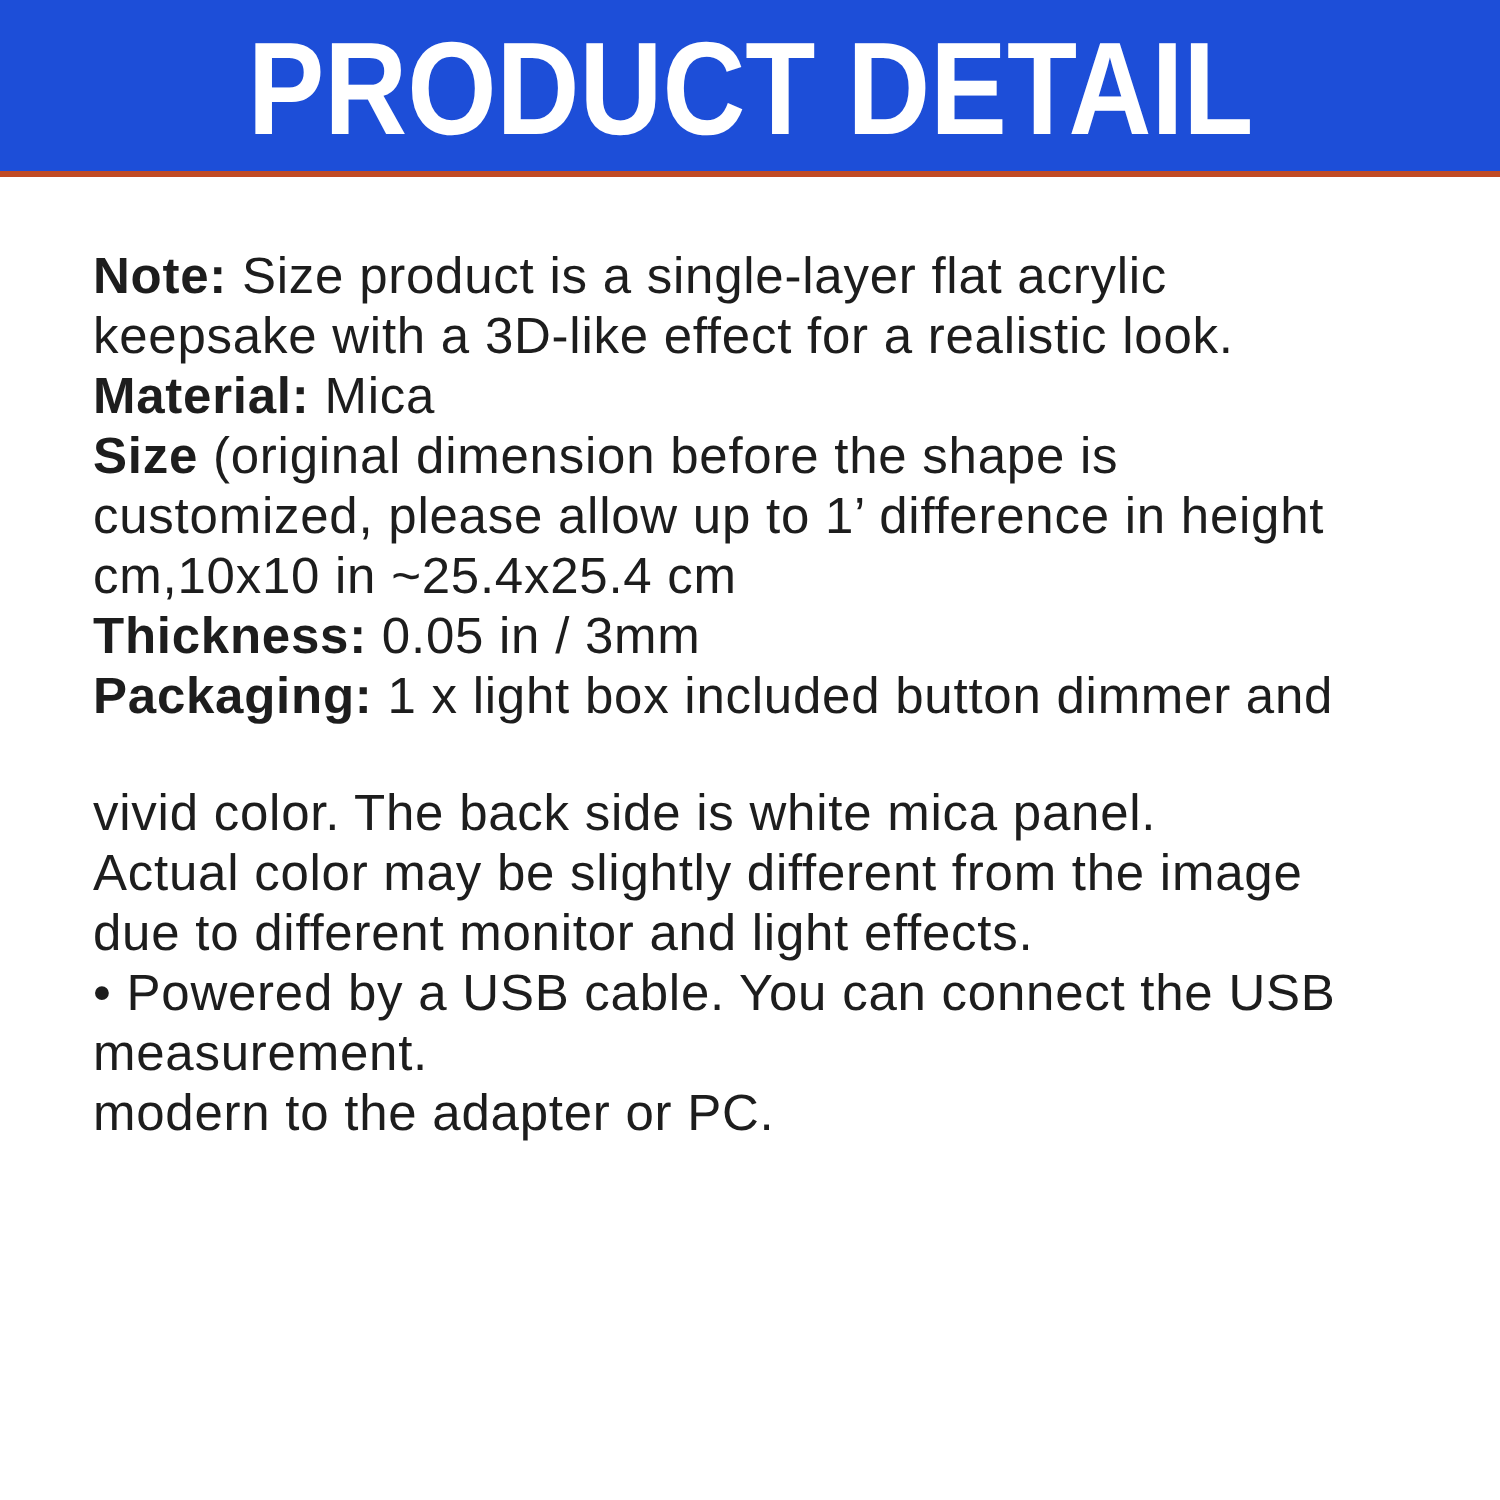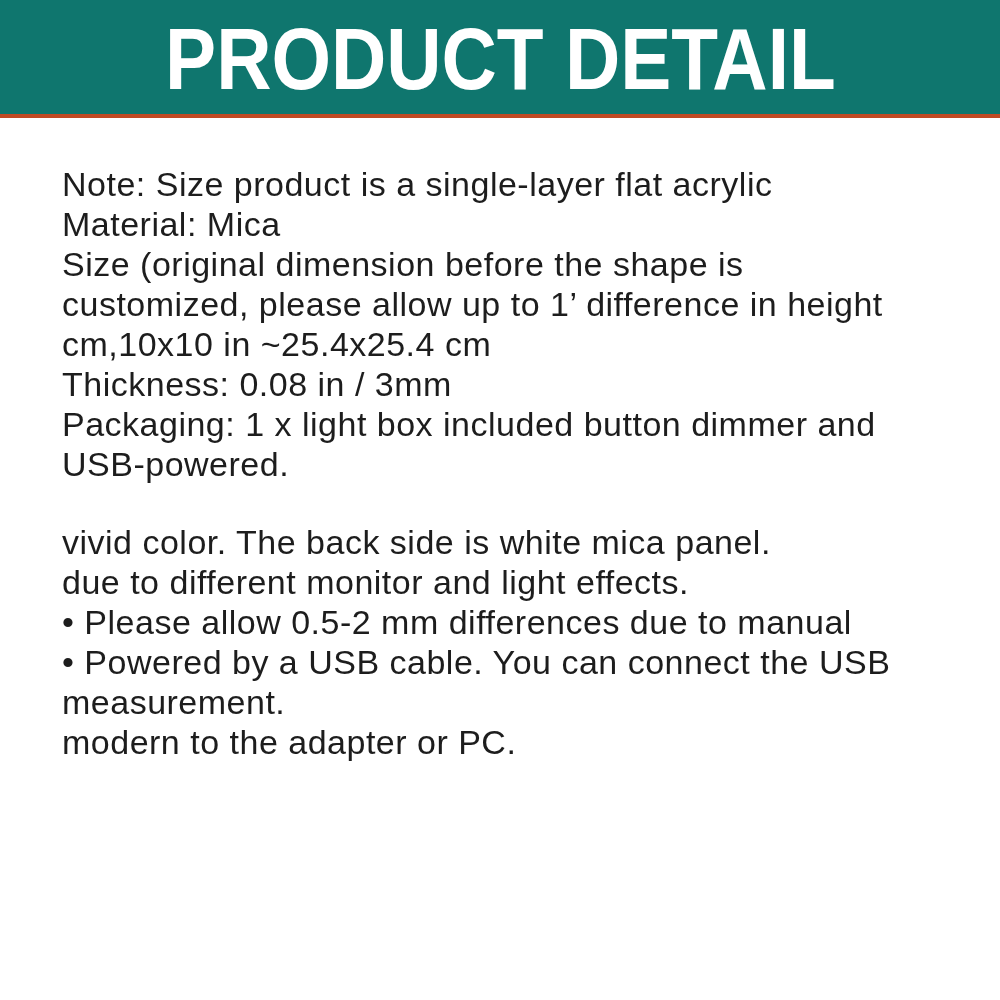--- a/index.html
+++ b/index.html
@@ -9,21 +9,21 @@
   body {
     width: 1000px;
     height: 1000px;
     background: #ffffff;
     font-family: "Liberation Sans", sans-serif;
     color: #1d1d1d;
     overflow: hidden;
   }
   .banner {
     height: 114px;
-    background: #0f766e;
+    background: #1d4ed8;
     border-bottom: 4px solid #c04a24;
     display: flex;
     align-items: center;
     justify-content: center;
   }
   .banner-title {
     margin: 0;
     padding-top: 4px;
     color: #ffffff;
     font-size: 88px;
@@ -38,48 +38,48 @@
     padding: 46px 40px 0 62px;
     font-size: 34px;
     line-height: 40px;
     letter-spacing: 0.5px;
   }
   .line {
     white-space: pre;
     height: 40px;
   }
   .b {
-    font-weight: normal;
+    font-weight: bold;
   }
   .bullets {
     margin-top: 38px;
   }
 </style>
 </head>
 <body>
 
 <header class="banner">
   <h1 class="banner-title">PRODUCT DETAIL</h1>
 </header>
 
 <main class="content">
 
   <section>
     <div class="line"><span class="b">Note:</span><span> Size product is a single-layer flat acrylic</span></div>
+    <div class="line"><span class="b"></span><span>keepsake with a 3D-like effect for a realistic look.</span></div>
     <div class="line"><span class="b">Material:</span><span> Mica</span></div>
     <div class="line"><span class="b">Size</span><span> (original dimension before the shape is</span></div>
     <div class="line"><span class="b"></span><span>customized, please allow up to 1’ difference in height</span></div>
     <div class="line"><span class="b"></span><span>cm,10x10 in ~25.4x25.4 cm</span></div>
-    <div class="line"><span class="b">Thickness:</span><span> 0.08 in / 3mm</span></div>
+    <div class="line"><span class="b">Thickness:</span><span> 0.05 in / 3mm</span></div>
     <div class="line"><span class="b">Packaging:</span><span> 1 x light box included button dimmer and</span></div>
-    <div class="line"><span class="b"></span><span>USB-powered.</span></div>
   </section>
 
   <section class="bullets">
     <div class="line"><span>vivid color. The back side is white mica panel.</span></div>
+    <div class="line"><span>Actual color may be slightly different from the image</span></div>
     <div class="line"><span>due to different monitor and light effects.</span></div>
-    <div class="line"><span>• Please allow 0.5-2 mm differences due to manual</span></div>
     <div class="line"><span>• Powered by a USB cable. You can connect the USB</span></div>
     <div class="line"><span>measurement.</span></div>
     <div class="line"><span>modern to the adapter or PC.</span></div>
   </section>
 
 </main>
 
 </body></html>

